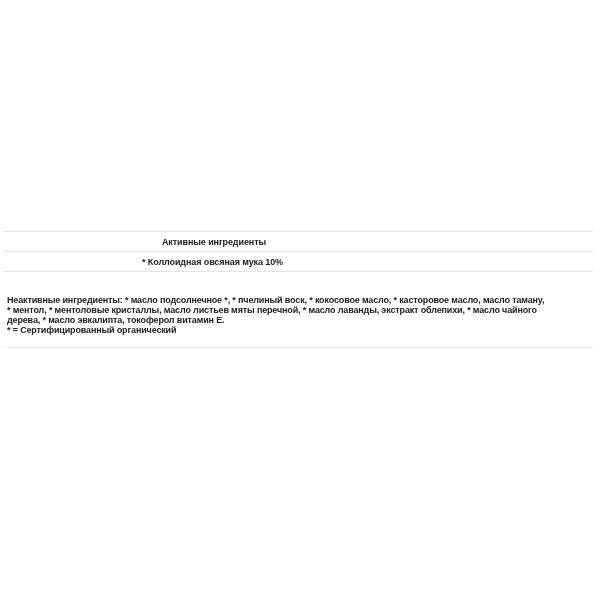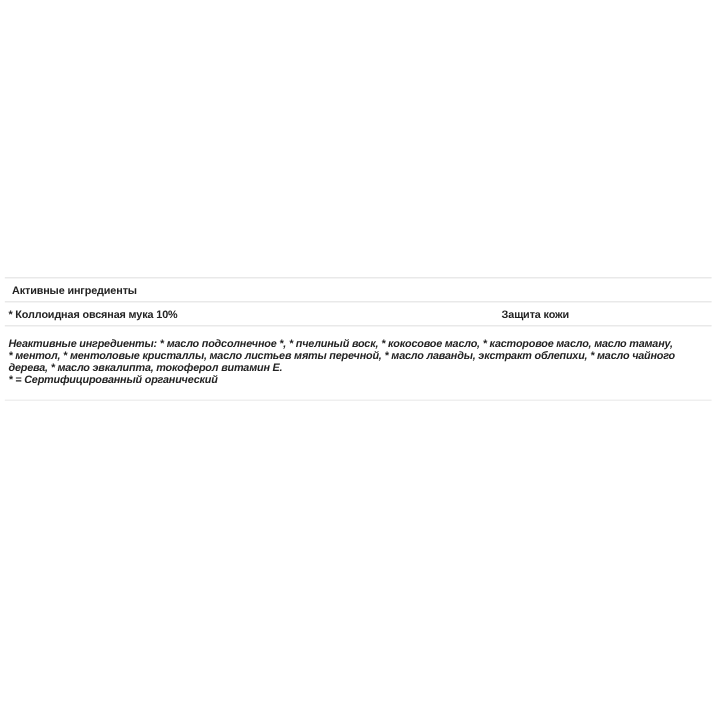--- a/index.html
+++ b/index.html
@@ -33,31 +33,32 @@
     border-bottom: 1px solid #e4e4e4;
   }
   .cell {
     letter-spacing: -0.1px;
     white-space: nowrap;
   }
   .c1 {
     width: 414px;
     padding-left: 3px;
     box-sizing: border-box;
+    text-align: center;
   }
   .c1.hdr { padding-left: 6px; }
   .c2 { flex: 1; }
   .para {
     margin: 0;
     padding-left: 3px;
     white-space: pre-line;
     line-height: 10px;
     letter-spacing: -0.15px;
   }
-  .para.inactive { margin-top: 9px; font-style: italic; }
+  .para.inactive { margin-top: 23px; }
   .divider {
     border: none;
     border-top: 1px solid #ececec;
     margin: 12px 0 0 0;
   }
   .para.warnings {
     margin-top: 8px;
     line-height: 10.5px;
   }
 </style>
@@ -65,21 +66,20 @@
 <body>
 
 <div class="content">
 
   <div class="ing-table">
     <div class="t-row">
       <div class="cell c1 hdr">Активные ингредиенты</div>
     </div>
     <div class="t-row">
       <div class="cell c1">* Коллоидная овсяная мука 10%</div>
-      <div class="cell c2">Защита кожи</div>
     </div>
   </div>
 
   <p class="para inactive">Неактивные ингредиенты: * масло подсолнечное *, * пчелиный воск, * кокосовое масло, * касторовое масло, масло таману,
 * ментол, * ментоловые кристаллы, масло листьев мяты перечной, * масло лаванды, экстракт облепихи, * масло чайного
 дерева, * масло эвкалипта, токоферол витамин Е.
 * = Сертифицированный органический</p>
 
   <hr class="divider">
 

